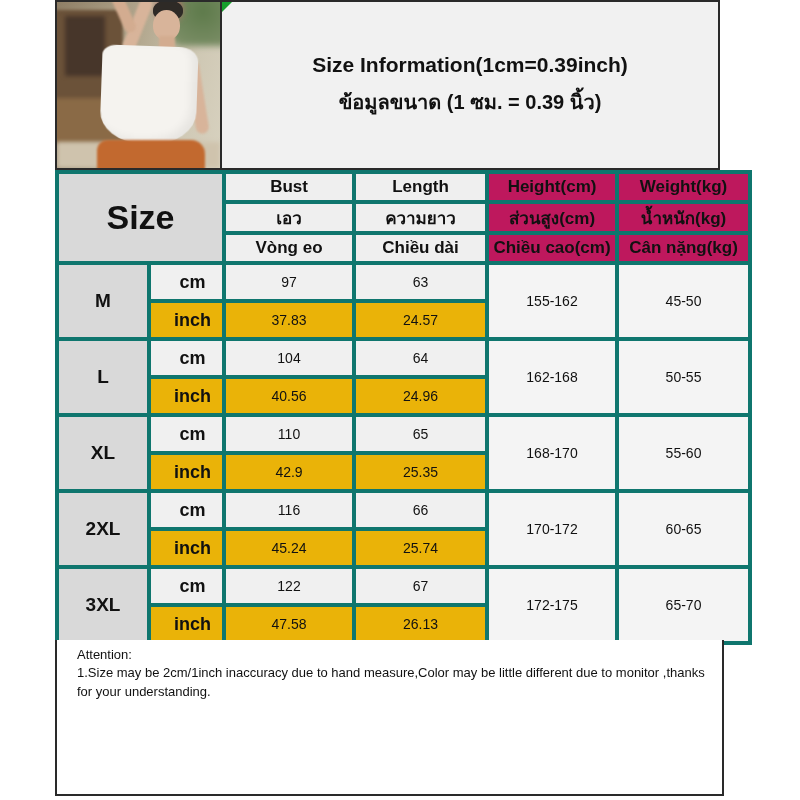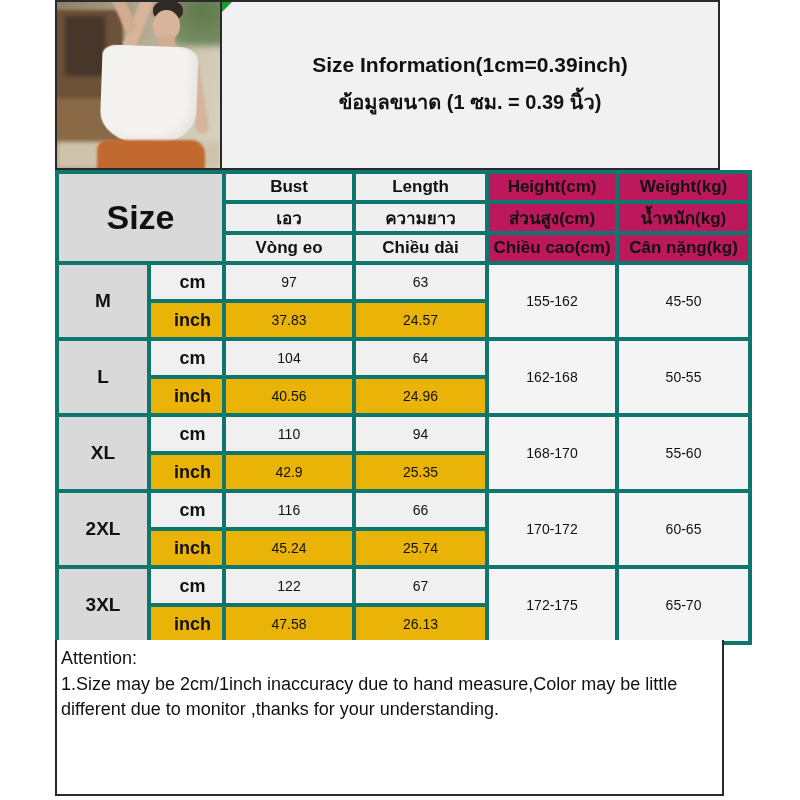--- a/index.html
+++ b/index.html
@@ -66,21 +66,21 @@
   th.gray  { background:#be185d; font-size:17px; font-weight:bold; }
   td.unit  { font-size:18px; font-weight:bold;padding-left:12px; }
   td.light { background:#f0f0f0; }
   td.lighter { background:#f4f4f4; }
   td.white { background:#eab308; }
   td.num   { font-size:14px; font-weight:normal; }
 
   
   .attention { position:absolute; left:55px; top:640px; width:669px; height:156px;
                background:#ffffff; border:2px solid #2a2a2a; border-top:none;
-               padding:6px 6px 0 4px; font-size:18px; line-height:1.42; }
+               padding:6px 6px 0 20px; font-size:13px; line-height:1.42; }
 </style>
 </head>
 <body>
 
 <div class="sheet">
 
   <div class="photo">
     <div class="wood"></div>
     <div class="wood-inner"></div>
     <div class="shelf"></div>
@@ -158,21 +158,21 @@
       <tr class="drow">
         <td class="unit white">inch</td>
         <td class="white num">40.56</td>
         <td class="white num">24.96</td>
       </tr>
 
       <tr class="drow">
         <td class="c-label" rowspan="2">XL</td>
         <td class="unit light">cm</td>
         <td class="light num">110</td>
-        <td class="light num">94</td>
+        <td class="light num">65</td>
         <td class="lighter num" rowspan="2">168-170</td>
         <td class="lighter num" rowspan="2">55-60</td>
       </tr>
       <tr class="drow">
         <td class="unit white">inch</td>
         <td class="white num">42.9</td>
         <td class="white num">25.35</td>
       </tr>
 
       <tr class="drow">

